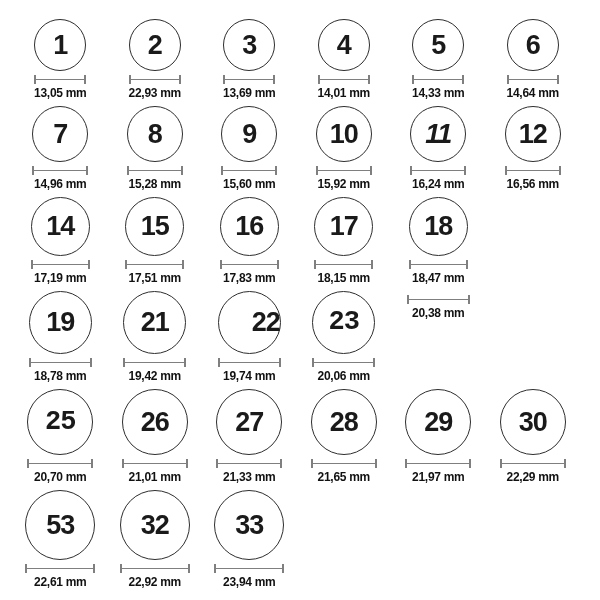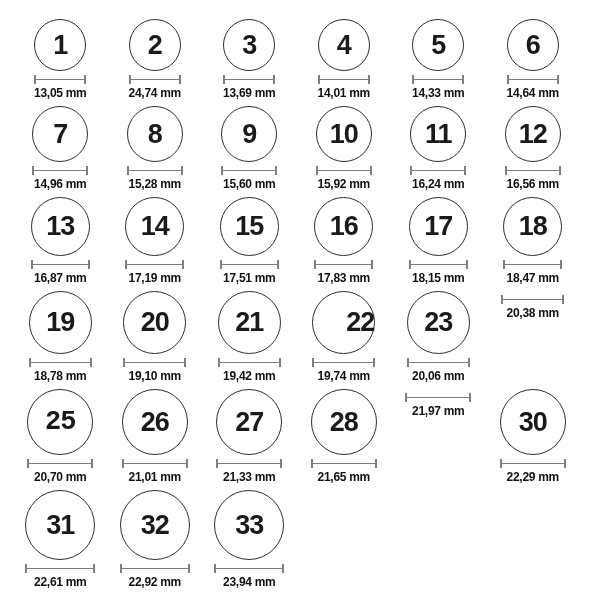--- a/index.html
+++ b/index.html
@@ -66,21 +66,21 @@
       <span class="num">1</span>
     </div>
     <div class="measure" style="width: 52px;"></div>
     <div class="mm-label">13,05 mm</div>
   </div>
       <div class="cell">
     <div class="circle" style="width: 52px; height: 52px;">
       <span class="num">2</span>
     </div>
     <div class="measure" style="width: 52px;"></div>
-    <div class="mm-label">24,74 mm</div>
+    <div class="mm-label">22,93 mm</div>
   </div>
       <div class="cell">
     <div class="circle" style="width: 52px; height: 52px;">
       <span class="num">3</span>
     </div>
     <div class="measure" style="width: 52px;"></div>
     <div class="mm-label">13,69 mm</div>
   </div>
       <div class="cell">
     <div class="circle" style="width: 52px; height: 52px;">
@@ -127,42 +127,35 @@
     <div class="mm-label">15,60 mm</div>
   </div>
       <div class="cell">
     <div class="circle" style="width: 56px; height: 56px;">
       <span class="num">10</span>
     </div>
     <div class="measure" style="width: 56px;"></div>
     <div class="mm-label">15,92 mm</div>
   </div>
       <div class="cell">
-    <div class="circle" style="width: 56px; height: 56px;">
+    <div class="circle" style="width: 56px; height: 56px; font-style: italic;">
       <span class="num">11</span>
     </div>
     <div class="measure" style="width: 56px;"></div>
     <div class="mm-label">16,24 mm</div>
   </div>
       <div class="cell">
     <div class="circle" style="width: 56px; height: 56px;">
       <span class="num">12</span>
     </div>
     <div class="measure" style="width: 56px;"></div>
     <div class="mm-label">16,56 mm</div>
   </div>
     </div>
     <div class="row">
-      <div class="cell">
-    <div class="circle" style="width: 59px; height: 59px;">
-      <span class="num">13</span>
-    </div>
-    <div class="measure" style="width: 59px;"></div>
-    <div class="mm-label">16,87 mm</div>
-  </div>
       <div class="cell">
     <div class="circle" style="width: 59px; height: 59px;">
       <span class="num">14</span>
     </div>
     <div class="measure" style="width: 59px;"></div>
     <div class="mm-label">17,19 mm</div>
   </div>
       <div class="cell">
     <div class="circle" style="width: 59px; height: 59px;">
       <span class="num">15</span>
@@ -194,42 +187,35 @@
     </div>
     <div class="row">
       <div class="cell">
     <div class="circle" style="width: 63px; height: 63px;">
       <span class="num">19</span>
     </div>
     <div class="measure" style="width: 63px;"></div>
     <div class="mm-label">18,78 mm</div>
   </div>
       <div class="cell">
-    <div class="circle" style="width: 63px; height: 63px;">
-      <span class="num">20</span>
-    </div>
-    <div class="measure" style="width: 63px;"></div>
-    <div class="mm-label">19,10 mm</div>
-  </div>
-      <div class="cell">
     <div class="circle" style="width: 63px; height: 63px; align-items: center;">
       <span class="num">21</span>
     </div>
     <div class="measure" style="width: 63px;"></div>
     <div class="mm-label">19,42 mm</div>
   </div>
       <div class="cell">
     <div class="circle" style="width: 63px; height: 63px; justify-content: flex-end;">
       <span class="num">22</span>
     </div>
     <div class="measure" style="width: 63px;"></div>
     <div class="mm-label">19,74 mm</div>
   </div>
       <div class="cell">
-    <div class="circle" style="width: 63px; height: 63px;">
+    <div class="circle" style="width: 63px; height: 63px; font-family: Liberation Mono, monospace;">
       <span class="num">23</span>
     </div>
     <div class="measure" style="width: 63px;"></div>
     <div class="mm-label">20,06 mm</div>
   </div>
       <div class="cell">
     <div class="measure" style="width: 63px;"></div>
     <div class="mm-label">20,38 mm</div>
   </div>
     </div>
@@ -256,35 +242,38 @@
     <div class="mm-label">21,33 mm</div>
   </div>
       <div class="cell">
     <div class="circle" style="width: 66px; height: 66px;">
       <span class="num">28</span>
     </div>
     <div class="measure" style="width: 66px;"></div>
     <div class="mm-label">21,65 mm</div>
   </div>
       <div class="cell">
+    <div class="circle" style="width: 66px; height: 66px;">
+      <span class="num">29</span>
+    </div>
     <div class="measure" style="width: 66px;"></div>
     <div class="mm-label">21,97 mm</div>
   </div>
       <div class="cell">
     <div class="circle" style="width: 66px; height: 66px; text-align: right;">
       <span class="num">30</span>
     </div>
     <div class="measure" style="width: 66px;"></div>
     <div class="mm-label">22,29 mm</div>
   </div>
     </div>
     <div class="row">
       <div class="cell">
     <div class="circle" style="width: 70px; height: 70px;">
-      <span class="num">31</span>
+      <span class="num">53</span>
     </div>
     <div class="measure" style="width: 70px;"></div>
     <div class="mm-label">22,61 mm</div>
   </div>
       <div class="cell">
     <div class="circle" style="width: 70px; height: 70px;">
       <span class="num">32</span>
     </div>
     <div class="measure" style="width: 70px;"></div>
     <div class="mm-label">22,92 mm</div>

